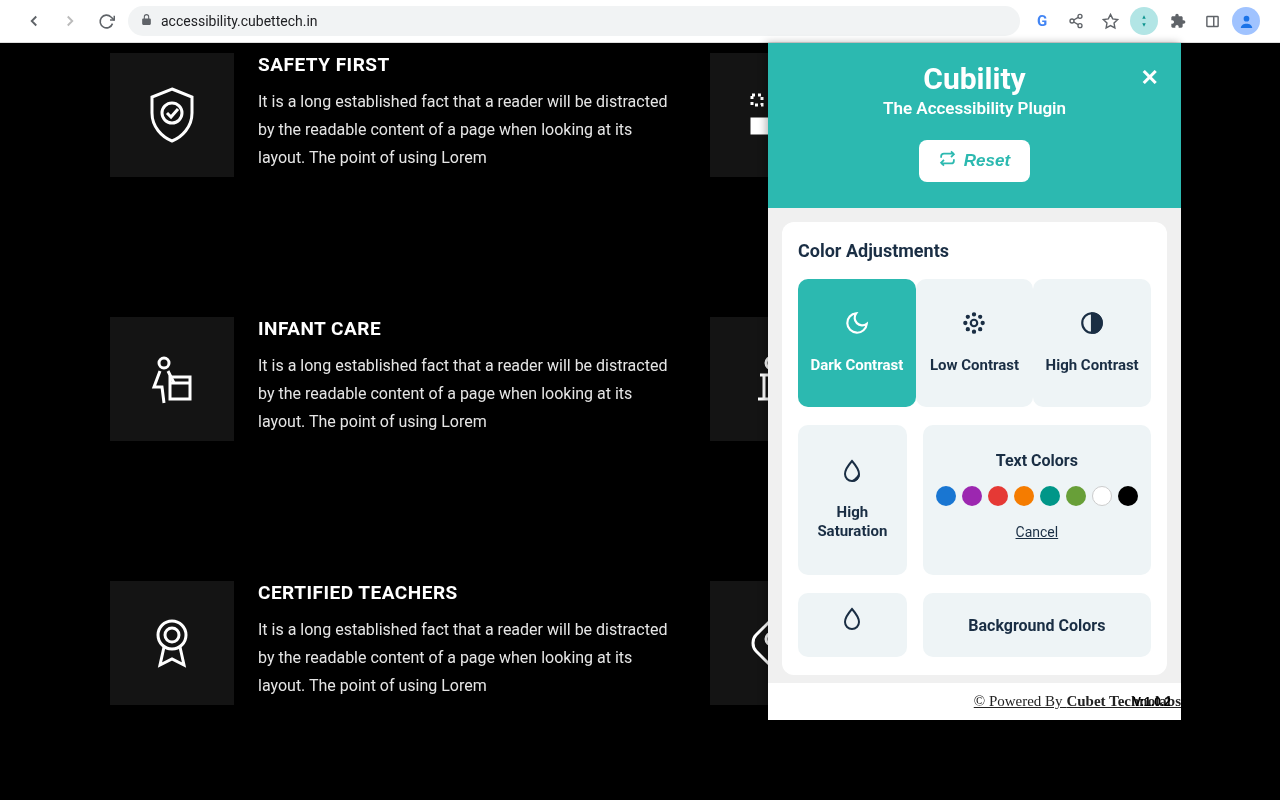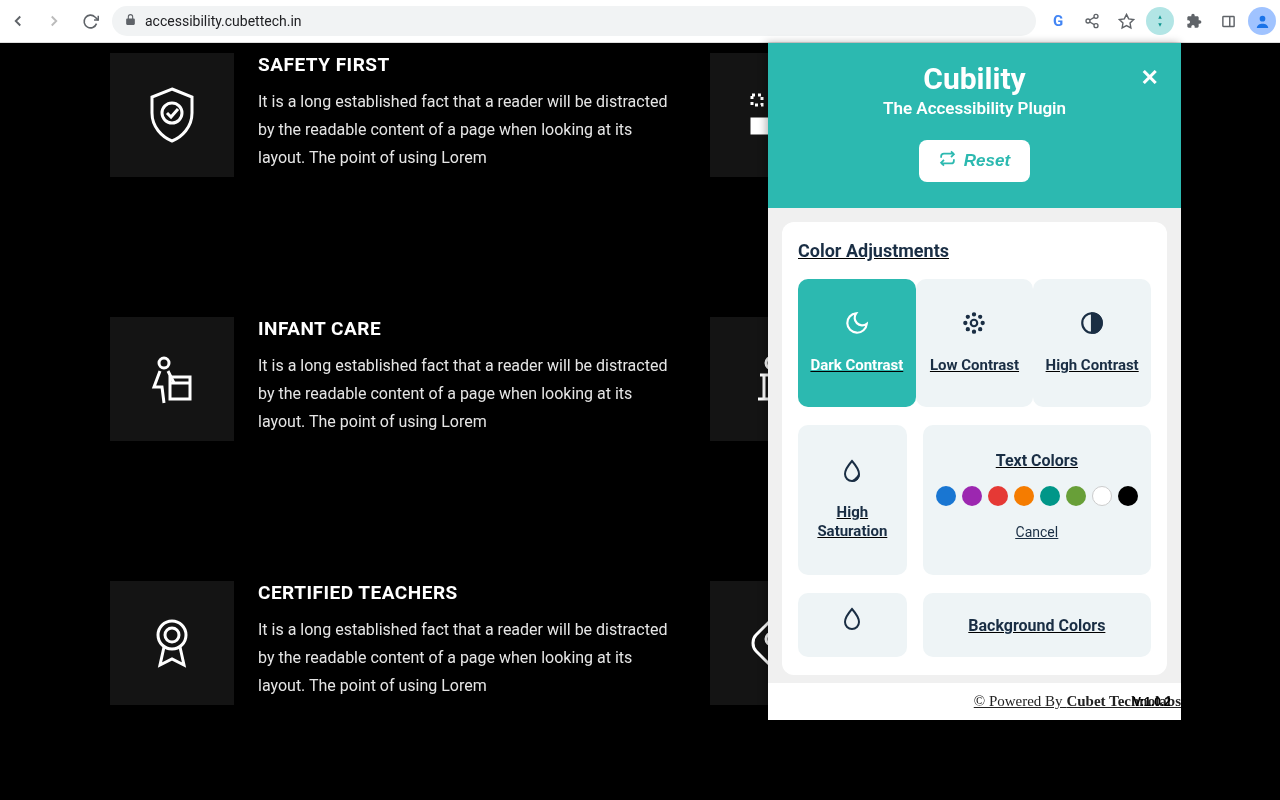--- a/index.html
+++ b/index.html
@@ -1,17 +1,17 @@
 <!DOCTYPE html>
 <html><head>
 <meta charset="utf-8">
 <style>
 * { margin:0; padding:0; box-sizing:border-box; }
 body { font-family:-apple-system,BlinkMacSystemFont,"Segoe UI",Roboto,Arial,sans-serif; width:1280px; height:800px; background:#000; overflow:hidden; position:relative; }
-.browser-bar { height:43px; background:#fff; border-bottom:1px solid #ddd; display:flex; align-items:center; padding:0 4px; gap:8px; }
+.browser-bar { height:43px; background:#fff; border-bottom:1px solid #ddd; display:flex; align-items:center; padding:0 20px; gap:8px; }
 .nav-btn { width:28px; height:28px; display:flex; align-items:center; justify-content:center; color:#5f6368; border-radius:50%; }
 .nav-btn.disabled { color:#bbb; }
 .url-bar { flex:1; height:30px; background:#f1f3f4; border-radius:15px; display:flex; align-items:center; padding:0 12px; gap:8px; color:#202124; font-size:14px; }
 .right-icons { display:flex; align-items:center; gap:6px; }
 .tool-icon { width:28px; height:28px; display:flex; align-items:center; justify-content:center; color:#5f6368; }
 .tool-icon.teal { background:#b2e5e5; border-radius:50%; color:#0e948f; }
 .tool-icon.avatar { background:#a0c3ff; border-radius:50%; color:#1a73e8; }
 .page { background:#000; color:#fff; height:757px; padding:0; position:relative; }
 .cards-col { position:absolute; top:0; display:flex; flex-direction:column; }
 .col-left { left:110px; width:560px; }
@@ -22,21 +22,21 @@
 .icon-box svg { width:64px; height:64px; }
 .card-body h3 { font-size:19px; font-weight:700; letter-spacing:0.5px; margin-bottom:12px; color:#fff; }
 .card-body p { font-size:16px; line-height:1.75; color:#e5e5e5; font-weight:400; }
 .plugin { position:absolute; top:43px; left:768px; width:413px; height:677px; background:#fff; font-family:-apple-system,BlinkMacSystemFont,"Segoe UI",Roboto,Arial,sans-serif; display:flex; flex-direction:column; box-shadow:-2px 0 8px rgba(0,0,0,0.3); }
 .plugin-header { background:#2cb9b0; color:#fff; padding:18px 0 26px; text-align:center; position:relative; }
 .plugin-title { font-size:30px; font-weight:700; margin-bottom:2px; }
 .plugin-sub { font-size:17px; font-weight:600; margin-bottom:22px; }
 .close-x { position:absolute; top:22px; right:22px; color:#fff; font-size:22px; font-weight:700; }
 .reset-btn { background:#fff; color:#2cb9b0; border:none; padding:10px 20px; border-radius:8px; font-size:17px; font-weight:600; display:inline-flex; align-items:center; gap:8px;font-style:italic; }
 .panel-body { flex:1; background:#f0f0f0; padding:14px; overflow:hidden; }
-.section-card { background:#fff; border-radius:12px; padding:18px 16px;text-decoration:underline; }
+.section-card { background:#fff; border-radius:12px; padding:18px 16px; }
 .section-title { font-size:18px; font-weight:700; color:#1a2e44; margin-bottom:18px; }
 .grid3 { display:grid; grid-template-columns:repeat(3,1fr); margin-bottom:18px; }
 .grid-partial { display:grid; grid-template-columns:1fr 2.1fr; gap:16px; }
 .opt { background:#eef4f6; border-radius:10px; padding:20px 8px; text-align:center; display:flex; flex-direction:column; align-items:center; justify-content:center; gap:14px; min-height:128px; }
 .opt.active { background:#2cb9b0; color:#fff; }
 .opt-icon { font-size:24px; color:#1a2e44; }
 .opt.active .opt-icon { color:#fff; }
 .opt-label { font-size:15px; font-weight:700; color:#1a2e44; line-height:1.3; }
 .opt.active .opt-label { color:#fff; }
 .text-colors { background:#eef4f6; border-radius:10px; padding:26px 12px; text-align:center; }

